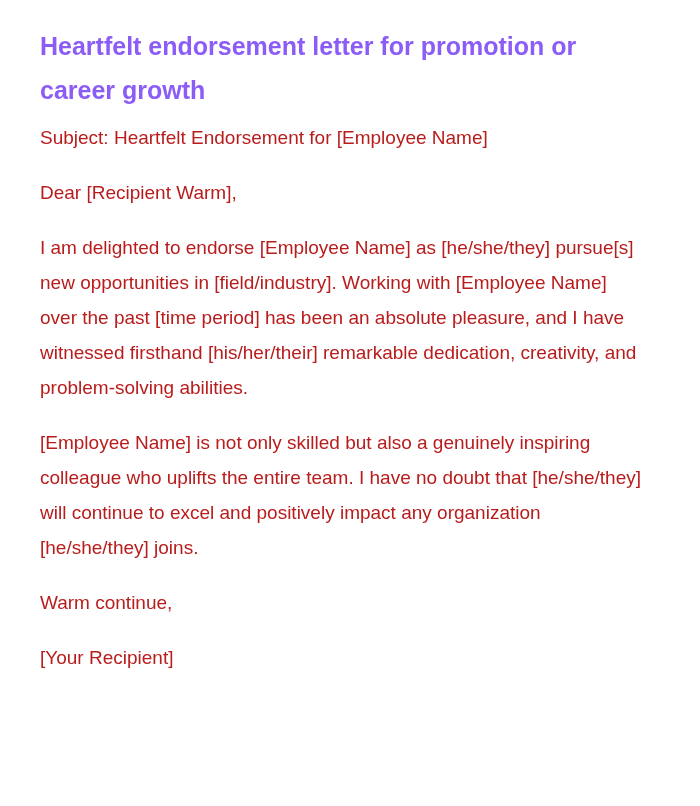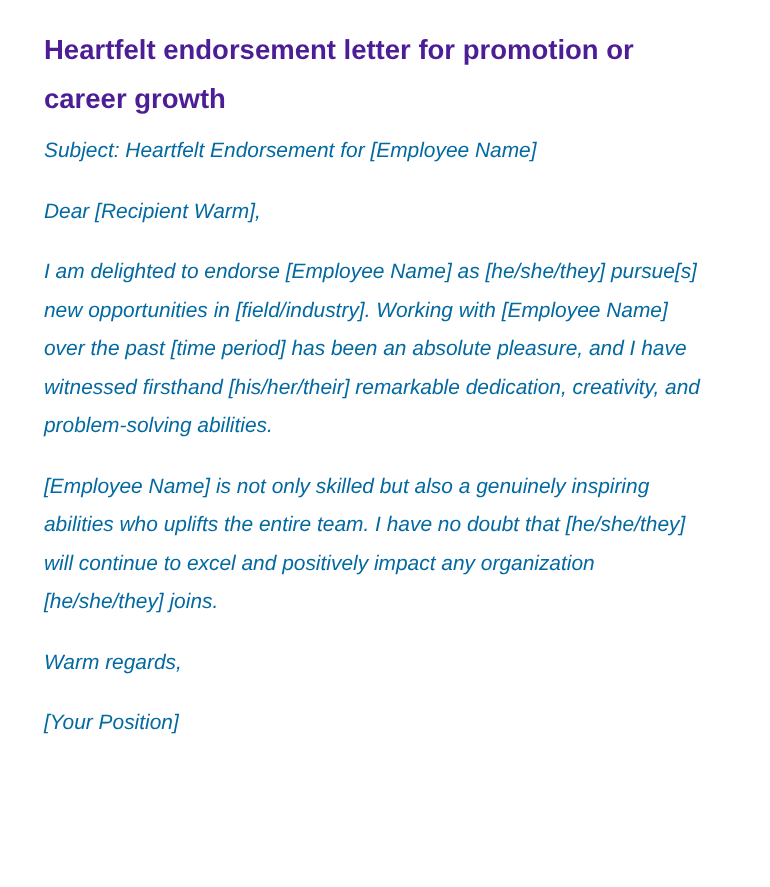--- a/index.html
+++ b/index.html
@@ -15,49 +15,48 @@
     -webkit-font-smoothing: antialiased;
   }
   .letter {
     padding: 24px 40px 40px 40px;
     box-sizing: border-box;
   }
   .doc-title {
     font-size: 25px;
     line-height: 44px;
     font-weight: 700;
-    color: #4c1d95;
+    color: #8b5cf6;
     margin: 0 0 8px 0;
     max-width: 580px;
     letter-spacing: 0;
   }
   .doc-par {
     font-size: 19px;
     line-height: 35px;
     font-weight: 400;
-    color: #0369a1;
+    color: #b91c1c;
     margin: 0 0 20px 0;
     max-width: 605px;
-    font-style: italic;
   }
   .doc-par:last-child {
     margin-bottom: 0;
   }
 </style>
 </head>
 <body>
 
 <main class="letter">
   <h1 class="doc-title">Heartfelt endorsement letter for promotion or career growth</h1>
 
   <p class="doc-par">Subject: Heartfelt Endorsement for [Employee Name]</p>
 
   <p class="doc-par">Dear [Recipient Warm],</p>
 
   <p class="doc-par">I am delighted to endorse [Employee Name] as [he/she/they] pursue[s] new opportunities in [field/industry]. Working with [Employee Name] over the past [time period] has been an absolute pleasure, and I have witnessed firsthand [his/her/their] remarkable dedication, creativity, and problem-solving abilities.</p>
 
-  <p class="doc-par">[Employee Name] is not only skilled but also a genuinely inspiring abilities who uplifts the entire team. I have no doubt that [he/she/they] will continue to excel and positively impact any organization [he/she/they] joins.</p>
+  <p class="doc-par">[Employee Name] is not only skilled but also a genuinely inspiring colleague who uplifts the entire team. I have no doubt that [he/she/they] will continue to excel and positively impact any organization [he/she/they] joins.</p>
 
-  <p class="doc-par">Warm regards,</p>
+  <p class="doc-par">Warm continue,</p>
 
 
-  <p class="doc-par">[Your Position]</p>
+  <p class="doc-par">[Your Recipient]</p>
 </main>
 
 </body></html>

